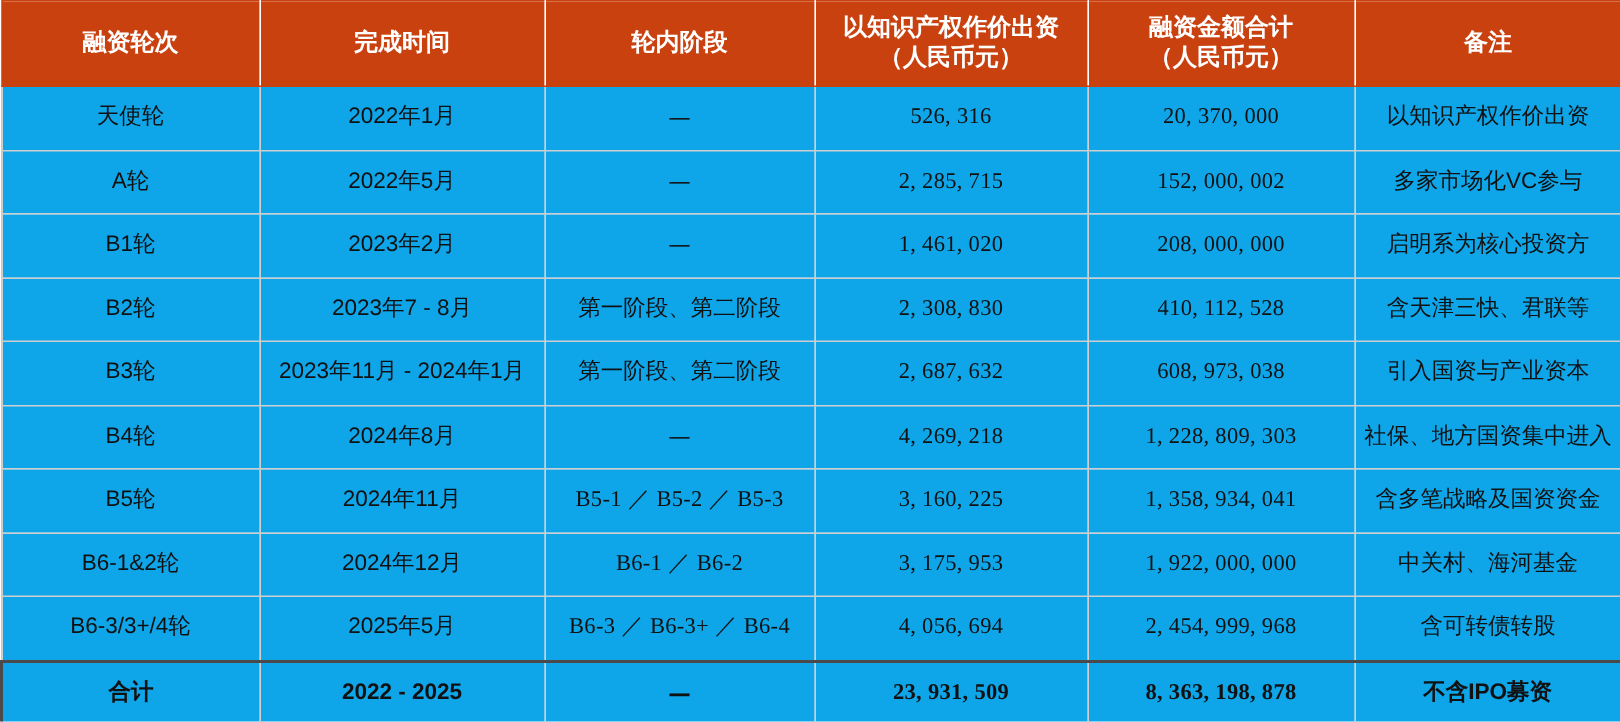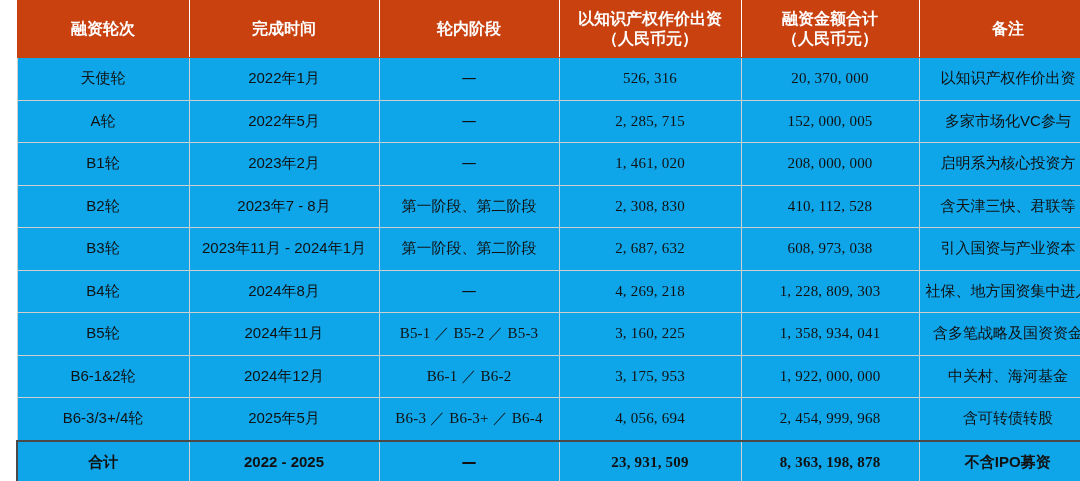--- a/index.html
+++ b/index.html
@@ -11,21 +11,20 @@
     width: 1080px;
     height: 481px;
     font-family: "Liberation Sans", sans-serif;
     color: #111111;
     overflow: hidden;
   }
   .sheet {
     width: 1011px;
     height: 481px;
     box-sizing: border-box;
-    padding-left: 16px;
   }
   table.fin-table {
     width: 1080px;
     border-collapse: collapse;
     table-layout: fixed;
   }
   table.fin-table col.c0 { width: 172px; }
   table.fin-table col.c1 { width: 190px; }
   table.fin-table col.c2 { width: 180px; }
   table.fin-table col.c3 { width: 182px; }
@@ -124,21 +123,21 @@
         <td class="dash">—</td>
         <td class="num">526, 316</td>
         <td class="num">20, 370, 000</td>
         <td>以知识产权作价出资</td>
       </tr>
       <tr>
         <td>A轮</td>
         <td>2022年5月</td>
         <td class="dash">—</td>
         <td class="num">2, 285, 715</td>
-        <td class="num">152, 000, 005</td>
+        <td class="num">152, 000, 002</td>
         <td>多家市场化VC参与</td>
       </tr>
       <tr>
         <td>B1轮</td>
         <td>2023年2月</td>
         <td class="dash">—</td>
         <td class="num">1, 461, 020</td>
         <td class="num">208, 000, 000</td>
         <td>启明系为核心投资方</td>
       </tr>

